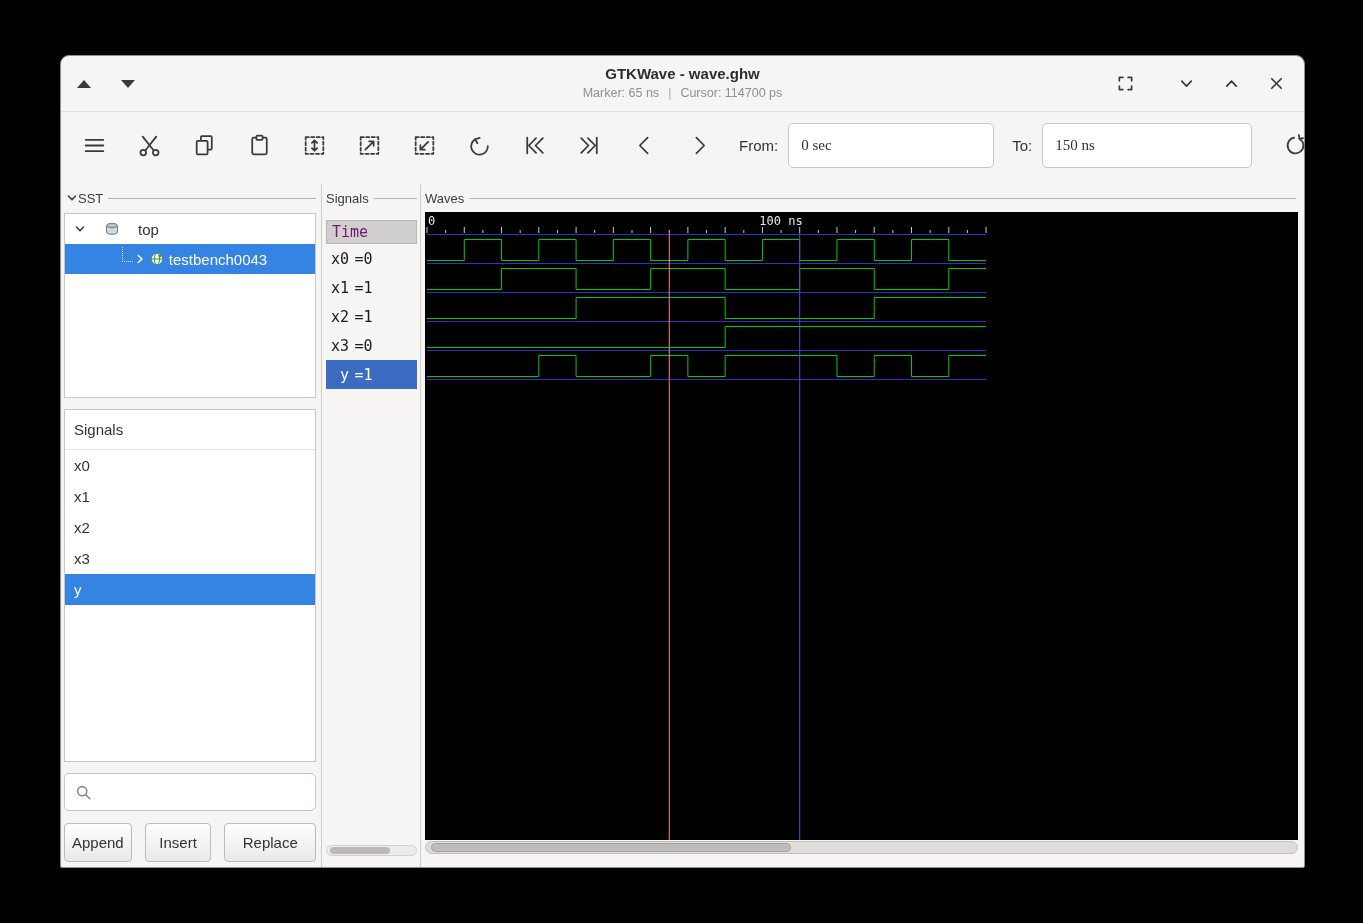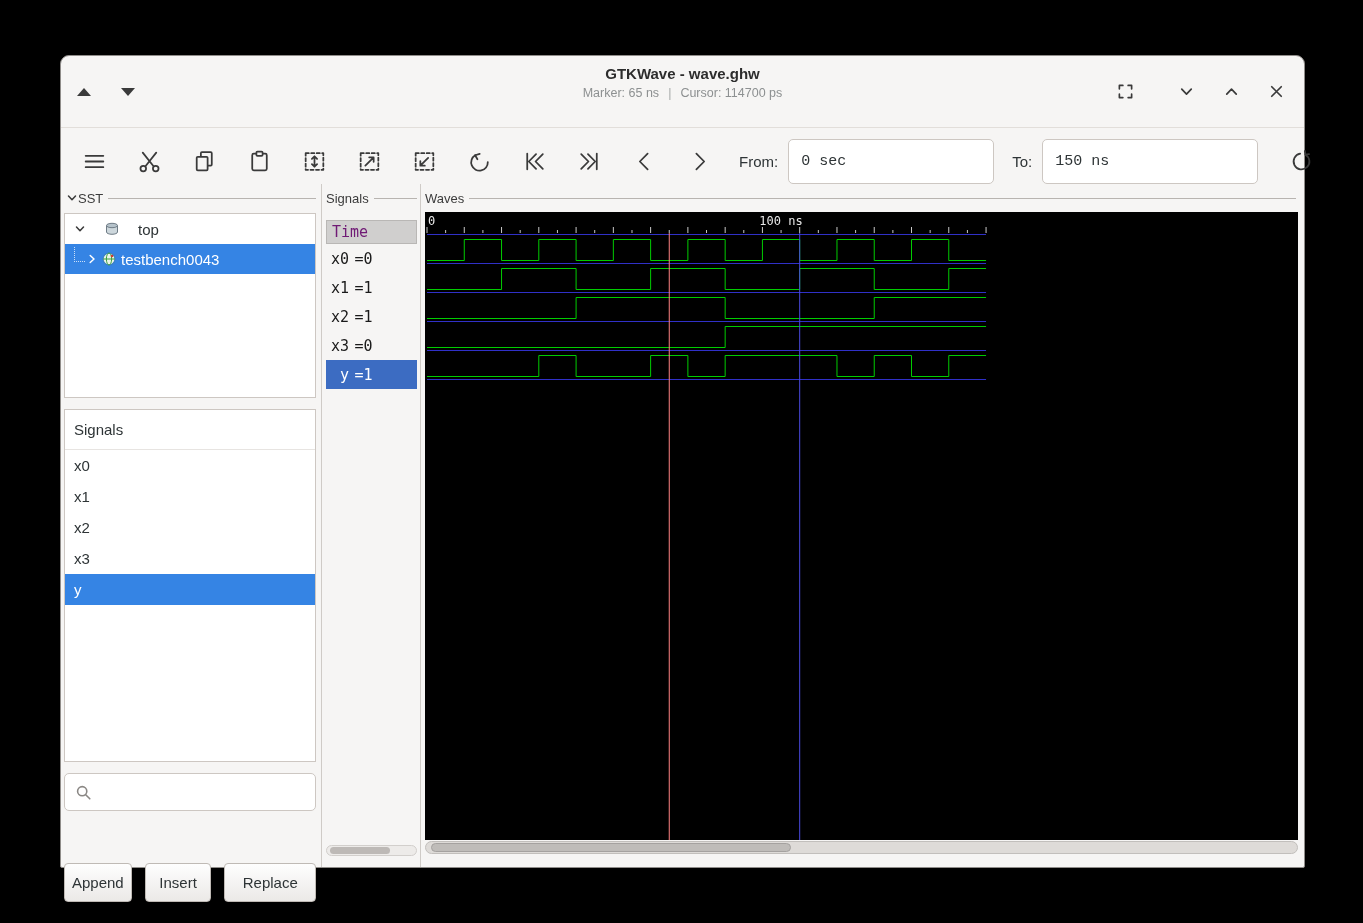--- a/index.html
+++ b/index.html
@@ -4,21 +4,21 @@
 <style>
   * { box-sizing: border-box; margin: 0; padding: 0; }
   html,body { width:1363px; height:923px; background:#000; overflow:hidden;
               font-family:"Liberation Sans", sans-serif; }
 
   .window { position:absolute; left:60px; top:55px; width:1245px; height:813px;
             background:#f6f5f4; border:1px solid #8f8c89; border-radius:9px 9px 2px 2px;
             box-shadow:0 3px 18px rgba(0,0,0,.6); }
 
   
-  .titlebar { position:relative; height:72px; border-bottom:1px solid #e2dedA; }
+  .titlebar { position:relative; height:56px; border-bottom:1px solid #e2dedA; }
   .tb-left { position:absolute; left:16px; top:0; height:100%; display:flex; align-items:center; gap:30px; }
   .tri { width:0; height:0; border-left:7px solid transparent; border-right:7px solid transparent; cursor:pointer; }
   .tri-up { border-bottom:8px solid #3a3a3a; }
   .tri-down { border-top:8px solid #3a3a3a; }
   .tb-center { position:absolute; left:200px; right:200px; top:9px; text-align:center; }
   .wtitle { font-size:15px; font-weight:bold; color:#2d2d2d; }
   .wsub { margin-top:4px; font-size:12.5px; color:#8d9091; }
   .wsub .pipe { margin:0 9px; color:#a8abac; }
   .tb-right { position:absolute; right:16px; top:0; height:100%; display:flex; align-items:center; gap:21px; }
   .wicon { stroke:#3a3a3a; fill:none; stroke-width:1.6; stroke-linecap:round; stroke-linejoin:round; }
@@ -26,60 +26,60 @@
   .wbtn.first { margin-right:16px; }
 
   
   .toolbar { height:67px; display:flex; align-items:center; padding:0 18px 0 6px; }
   .tbtn { width:55px; height:46px; display:flex; align-items:center; justify-content:center;
           border-radius:5px; cursor:pointer; flex:0 0 auto; }
   .ticon { stroke:#3a3a3a; fill:none; stroke-width:1.7; stroke-linecap:round; stroke-linejoin:round; }
   .tlabel { font-size:15px; color:#2e3436; margin:0 10px 0 12px; flex:0 0 auto;text-align:right; }
   .tinput { height:45px; border:1px solid #cdc7c2; border-radius:5px; background:#fff;
             font-size:15px; color:#2e3436; padding:0 12px; outline:none;
-            font-family:Liberation Mono, monospace; }
+            font-family:Liberation Serif, serif; }
   #from-input { width:206px; } #to-input { width:218px; }
   .reload-btn { margin-left:16px; }
 
   
   .main { position:absolute; top:128px; left:0; right:0; bottom:0; }
   .vsep { position:absolute; top:0; bottom:0; width:1px; background:#cfcbc7; }
 
   .frame-label { display:flex; align-items:center; font-size:13px; color:#3b3b3b; height:16px; }
   .frame-label .rule { flex:1; height:1px; background:#b8b4b0; margin-left:5px; }
   .exp-svg { stroke:#3a3a3a; fill:none; stroke-width:1.5; stroke-linecap:round; stroke-linejoin:round; }
 
   
   .left-panel { position:absolute; left:0; top:0; width:259px; bottom:0; }
   .sst-label { position:absolute; left:5px; right:4px; top:6px; cursor:pointer; }
   .sst-tree { position:absolute; left:3px; right:4px; top:29px; height:185px;
               background:#fff; border:1px solid #cdc7c2; overflow:hidden; }
   .trow { height:30px; display:flex; align-items:center; font-size:15px; color:#2e3436; cursor:pointer; }
   .trow.root { padding-left:9px; gap:18px; }
-  .trow.sel { background:#3584e4; color:#fff; }
+  .trow.sel { background:#3584e4; color:#fff;justify-content:center; }
   .guide { width:11px; height:15px; border-left:1px dotted rgba(255,255,255,.75);
            border-bottom:1px dotted rgba(255,255,255,.75); margin:0 1px 10px 9px; }
   .trow .lbl { white-space:nowrap; }
 
   .signals-frame { position:absolute; left:3px; right:4px; top:225px; height:353px;
                    background:#fff; border:1px solid #cdc7c2; overflow:hidden; }
   .sf-header { height:40px; line-height:40px; padding-left:9px; font-size:15px; color:#2e3436;
                border-bottom:1px solid #e7e4e1; }
   .srow { height:31px; line-height:31px; padding-left:9px; font-size:15px; color:#2e3436; cursor:pointer; }
   .srow.sel { background:#3584e4; color:#fff; }
 
   .search-box { position:absolute; left:3px; right:4px; top:589px; height:38px; background:#fff;
                 border:1px solid #cdc7c2; border-radius:5px; display:flex; align-items:center; padding-left:10px; }
   .search-box input { border:none; outline:none; flex:1; height:100%; font-size:15px;
                       font-family:"Liberation Sans", sans-serif; background:transparent; margin-left:8px; }
 
   .btn-row { position:absolute; left:3px; right:4px; top:639px; height:39px; display:flex; gap:13px; }
   .gbtn { height:39px; background:linear-gradient(#fefefe,#ebe9e7); border:1px solid #bfbab5;
           border-radius:4px; font-size:15px; color:#2e3436; display:flex; align-items:center;
-          justify-content:center; cursor:pointer;margin-top:40px; }
+          justify-content:center; cursor:pointer; }
   .gbtn.b1 { width:71px; } .gbtn.b2 { width:70px; } .gbtn.b3 { width:96px; }
 
   
   .mid-panel { position:absolute; left:262px; width:96px; top:0; bottom:0; }
   .mid-label { position:absolute; left:3px; right:2px; top:6px; }
   .mono { font-family:"DejaVu Sans Mono", monospace; }
   .time-header { position:absolute; left:3px; right:2px; top:36px; height:24px; background:#d0cfce;
                  border:1px solid #b9b7b5; font-size:15px; color:#701a75; line-height:22px; padding-left:5px; }
   .mrows { position:absolute; left:3px; right:2px; top:60px; }
   .mrow { height:29px; display:flex; align-items:center; padding-left:5px; font-size:15px; color:#1a1a1a; cursor:pointer; }

